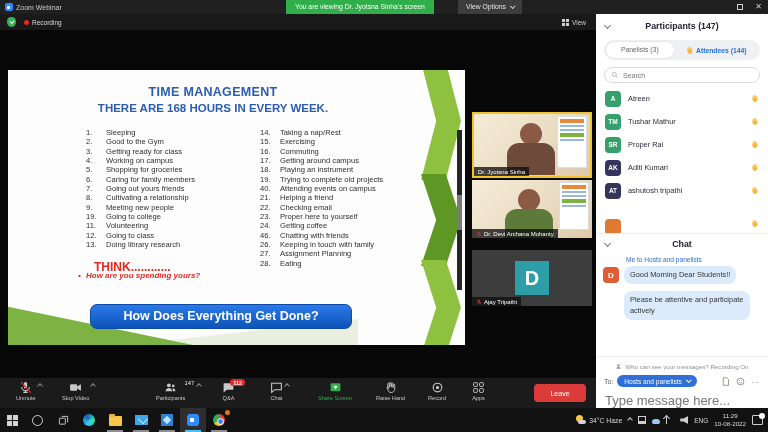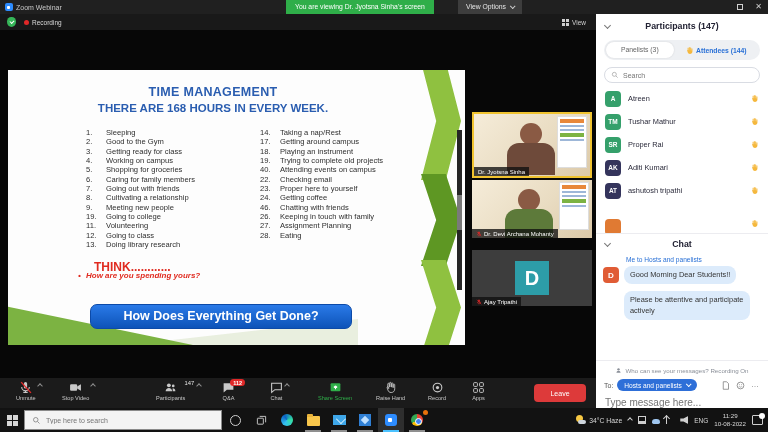--- a/index.html
+++ b/index.html
@@ -150,21 +150,21 @@
   .bubble { background:#dcebfb; border-radius:8px; padding:4px 6px; font-size:7.4px; color:#333; margin:0 8px 7px 0; max-width:126px; width:fit-content; line-height:1.4; }
   .c-footer { border-top:1px solid #ececf0; padding-top:3px; }
   .privacy { display:flex; align-items:center; justify-content:center; gap:3px; font-size:6.2px; color:#8a8f98; height:12px; }
   .to-row { display:flex; align-items:center; gap:4px; padding:3px 8px 0 8px; }
   .to-label { font-size:7px; color:#555; }
   .to-pill { background:#2e6fd8; color:#fff; font-size:6.6px; border-radius:9px; padding:2.5px 7px; display:flex; align-items:center; gap:4px; }
   .to-pill .chev-s { border-color:#fff; }
   .cf-icons { margin-left:auto; display:flex; align-items:center; gap:6px; color:#777; }
   .cf-icons svg { width:9px; height:9px; }
   .cf-more { font-size:8px; line-height:4px; letter-spacing:1px; color:#777; }
-  .msg-input { display:block; border:none; outline:none; font-size:10px; color:#999; padding:6px 9px 0 9px; width:160px; background:transparent; font-family:"Liberation Sans",sans-serif; }
+  .msg-input { display:block; border:none; outline:none; font-size:13px; color:#999; padding:6px 9px 0 9px; width:160px; background:transparent; font-family:"Liberation Sans",sans-serif; }
 </style>
 </head>
 <body>
 
 <div class="screen">
 
   <div class="titlebar">
     <div class="app-title">
       <span class="zoom-badge"></span>
       <span>Zoom Webinar</span>
@@ -236,21 +236,21 @@
             <span>Shopping for groceries</span>
           </div>
 
           <div class="sl-row">
             <span class="sl-num">6.</span>
             <span>Caring for family members</span>
           </div>
 
           <div class="sl-row">
             <span class="sl-num">7.</span>
-            <span>Going out with friends</span>
+            <span>Going out yours friends</span>
           </div>
 
           <div class="sl-row">
             <span class="sl-num">8.</span>
             <span>Cultivating a relationship</span>
           </div>
 
           <div class="sl-row">
             <span class="sl-num">9.</span>
             <span>Meeting new people</span>
@@ -276,21 +276,29 @@
             <span>Doing library research</span>
           </div>
         </div>
       <div class="col col-right">
 
           <div class="sl-row">
             <span class="sl-num">14.</span>
             <span>Taking a nap/Rest</span>
           </div>
 
-
+          <div class="sl-row">
+            <span class="sl-num">15.</span>
+            <span>Exercising</span>
+          </div>
+
+          <div class="sl-row">
+            <span class="sl-num">16.</span>
+            <span>Commuting</span>
+          </div>
 
           <div class="sl-row">
             <span class="sl-num">17.</span>
             <span>Getting around campus</span>
           </div>
 
           <div class="sl-row">
             <span class="sl-num">18.</span>
             <span>Playing an instrument</span>
           </div>
@@ -298,20 +306,24 @@
           <div class="sl-row">
             <span class="sl-num">19.</span>
             <span>Trying to complete old projects</span>
           </div>
 
           <div class="sl-row">
             <span class="sl-num">40.</span>
             <span>Attending events on campus</span>
           </div>
 
+          <div class="sl-row">
+            <span class="sl-num">21.</span>
+            <span>Helping a friend</span>
+          </div>
 
           <div class="sl-row">
             <span class="sl-num">22.</span>
             <span>Checking email</span>
           </div>
 
           <div class="sl-row">
             <span class="sl-num">23.</span>
             <span>Proper here to yourself</span>
           </div>
@@ -475,27 +487,20 @@
   </div>
 
   <div class="taskbar">
     <div class="start">
       <span class="win-logo">
           <i></i>
           <i></i>
           <i></i>
           <i></i>
         </span>
-    </div>
-    <div class="search-box">
-      <svg viewBox="0 0 24 24" width="9" height="9">
-          <circle cx="10" cy="10" r="6" fill="none" stroke="#777" stroke-width="2"></circle>
-          <path d="M15 15l5 5" stroke="#777" stroke-width="2"></path>
-        </svg>
-      <input placeholder="Type here to search" style="">
     </div>
     <div class="tb-app">
         <span class="circle-o"></span>
       </div>
     <div class="tb-app">
       <svg viewBox="0 0 24 24" width="11" height="11">
           <rect x="3" y="7" width="13" height="13" rx="1" fill="none" stroke="#cfcfcf" stroke-width="2"></rect>
           <path d="M8 3h13v13" fill="none" stroke="#cfcfcf" stroke-width="2"></path>
         </svg>
     </div>

